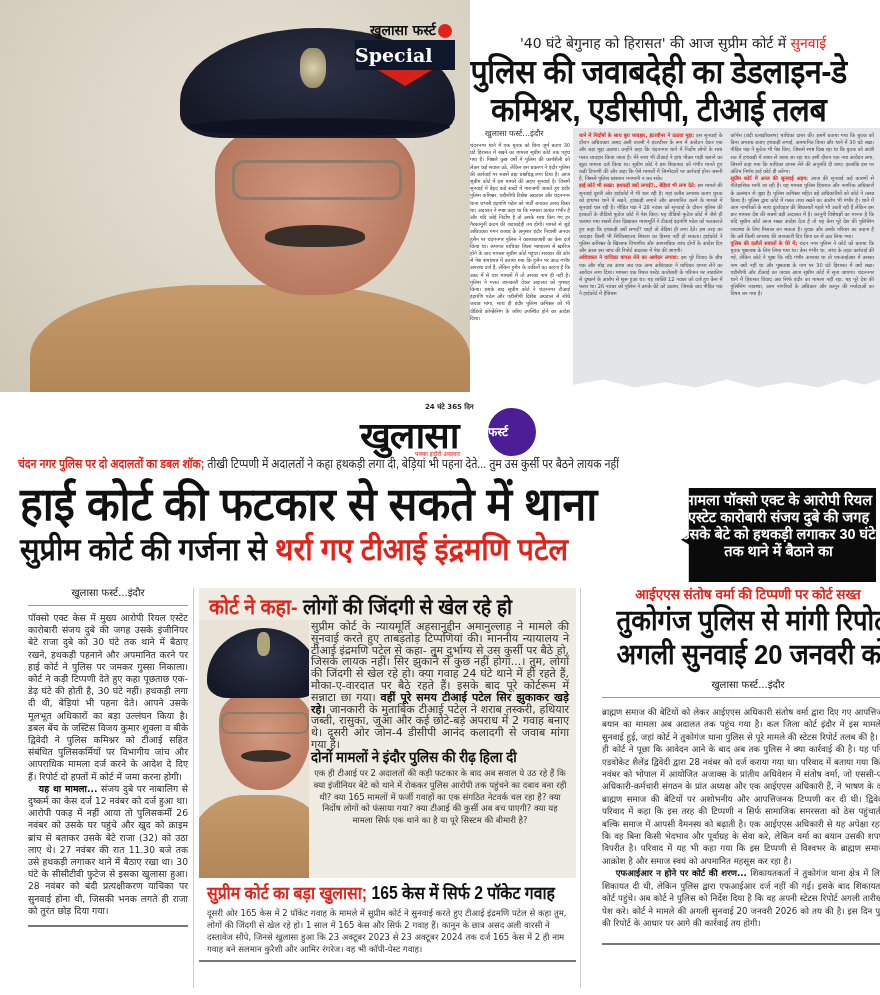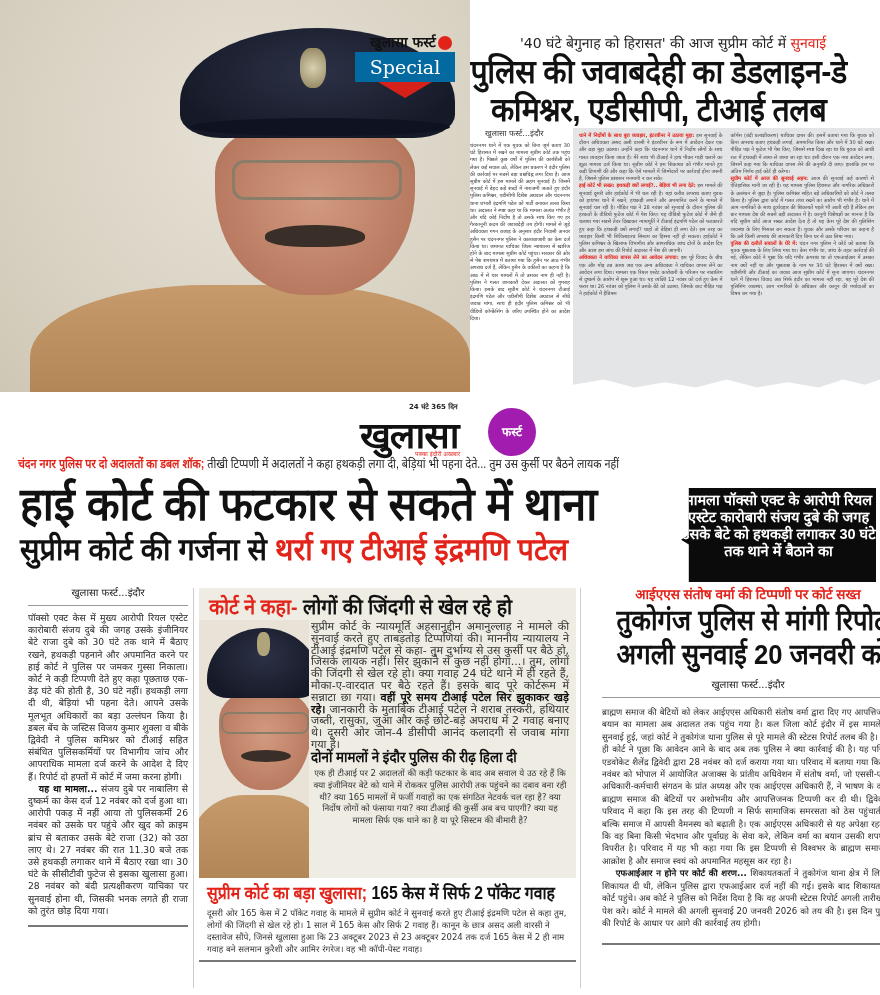--- a/index.html
+++ b/index.html
@@ -29,27 +29,27 @@
     background: radial-gradient(ellipse at 50% 45%, #d29a80 0%, #b87a60 70%, #9a6048 100%);
     border-radius: 40% 40% 45% 45% / 30% 30% 60% 60%;
   }
   .glasses { position: absolute; left: 232px; top: 160px; width: 170px; height: 40px; border: 3px solid #8a7d6a; border-radius: 12px; }
   .mustache { position: absolute; left: 265px; top: 225px; width: 100px; height: 22px; background: #3a2e28; border-radius: 50% 50% 40% 40%; }
   .uniform {
     position: absolute; left: 30px; top: 285px; width: 440px; height: 120px;
     background: linear-gradient(180deg, #c69a6a 0%, #b08455 100%);
     border-radius: 40% 40% 0 0 / 60% 60% 0 0;
   }
-  .special-badge { position: absolute; left: 350px; top: 32px; width: 110px; height: 80px; }
+  .special-badge { position: absolute; left: 350px; top: 20px; width: 110px; height: 80px; }
   .special-logo { position: absolute; left: 20px; top: 0; font-weight: bold; font-size: 14px; color: #111; }
   .special-logo .dot { display: inline-block; width: 14px; height: 14px; border-radius: 50%; background: #e2231a; vertical-align: middle; margin-left: 2px; }
   .special-ribbon {
     position: absolute; left: 5px; top: 20px; width: 100px; height: 30px;
-    background: #0369a1; color: #fff; font-family: "DejaVu Serif", serif; font-weight: normal;
-    font-size: 19px; text-align: center; line-height: 30px;
+    background: #0f172a; color: #fff; font-family: "DejaVu Serif", serif; font-weight: bold;
+    font-size: 19px; line-height: 30px;
   }
   .special-tip {
     position: absolute; left: 28px; top: 50px; width: 0; height: 0;
     border-left: 27px solid transparent; border-right: 27px solid transparent; border-top: 16px solid #d6211b;
   }
 
   .kicker-top { position: absolute; left: 520px; top: 33px; font-size: 14px; color: #222; white-space: nowrap; }
   .kicker-top .red { color: #e2231a; font-weight: normal; }
   .hl-top {
     position: absolute; left: 470px; top: 53px; width: 410px;
@@ -69,29 +69,29 @@
   }
   .boxed-top .bar {
     height: 16px; background: #3a4a5a; color: #fff; font-size: 10px; text-align: center; line-height: 16px;
   }
   .boxed-top .cols { display: flex; gap: 8px; padding: 4px 6px; }
   .boxed-top .c { flex: 1; font-size: 5px; line-height: 7.2px; color: #444; text-align: justify; }
   .boxed-top .c .r { color: #e2231a; font-weight: bold; }
 
   
   .masthead { position: absolute; left: 360px; top: 400px; width: 170px; height: 55px; }
-  .mast-tag { position: absolute; left: 49px; top: 2px; font-size: 7px; font-weight: bold; color: #222; }
+  .mast-tag { position: absolute; left: 65px; top: 2px; font-size: 7px; font-weight: bold; color: #222; }
   .mast-name {
     position: absolute; left: 0; top: 10px; font-family: "Liberation Sans", sans-serif; font-weight: bold;
     font-size: 36px; color: #111; letter-spacing: -1px; transform: scaleX(1.05); transform-origin: left;
   }
   .mast-sub { position: absolute; left: 55px; top: 50px; font-size: 6px; color: #e2231a; }
   .mast-circle {
     position: absolute; left: 128px; top: 8px; width: 48px; height: 48px; border-radius: 50%;
-    background: #a21caf; color: #fff; font-size: 12px; font-weight: bold; text-align: center; line-height: 48px;
+    background: #4c1d95; color: #fff; font-size: 12px; font-weight: bold; line-height: 48px;
   }
 
   
   .kicker-main {
     position: absolute; left: 18px; top: 455px; width: 860px; font-size: 12.5px; white-space: nowrap;
     color: #1a1a1a; font-family: "Liberation Sans", sans-serif; transform: scaleX(0.86); transform-origin: left;
   }
   .kicker-main .red { color: #e2231a; font-weight: bold; }
   .hl-main-1 {
     position: absolute; left: 20px; top: 478px; width: 660px; font-family: "Liberation Sans", sans-serif;

